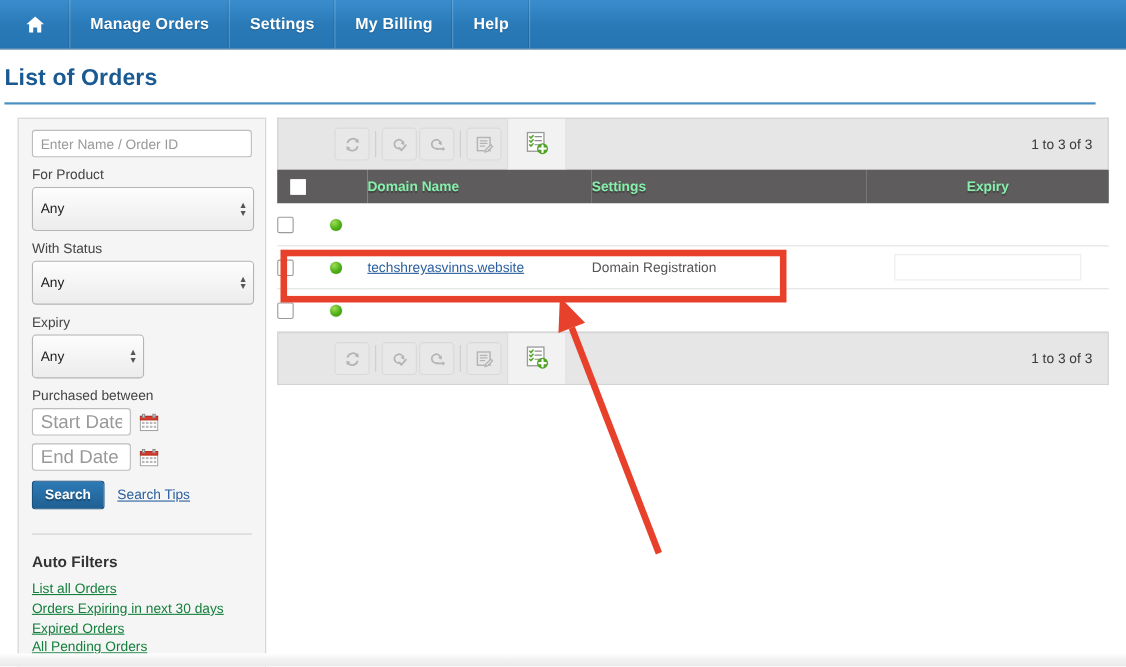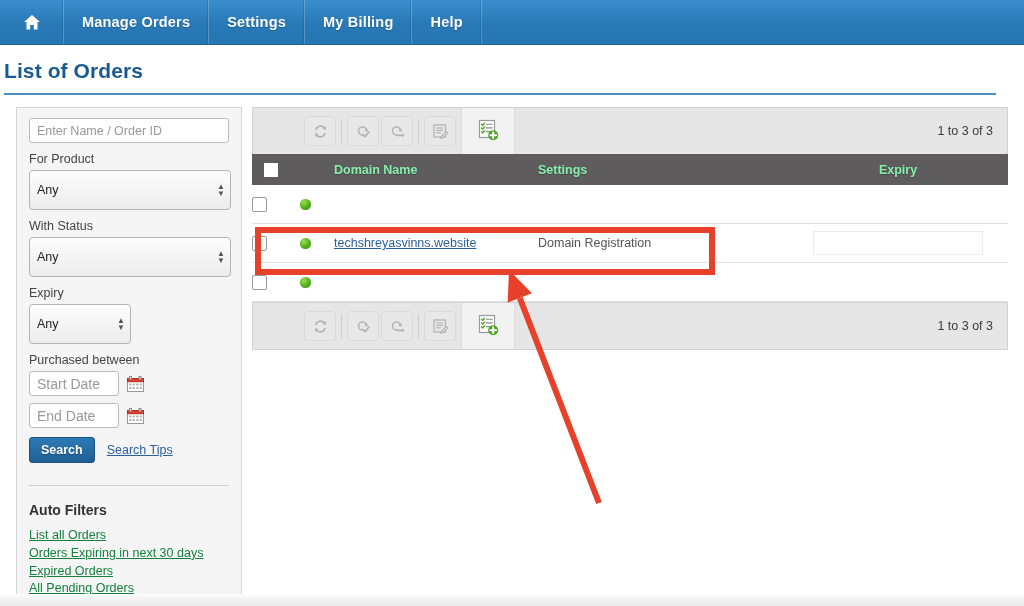--- a/index.html
+++ b/index.html
@@ -166,21 +166,21 @@
     margin-bottom: 7px;
   }
   .date-input {
     width: 90px;
     box-sizing: border-box;
     height: 25px;
     border: 1px solid #bdbdbd;
     border-radius: 3px;
     background: #fff;
     padding: 0 7px;
-    font-size: 14px;
+    font-size: 17px;
     font-family: "Liberation Sans", sans-serif;
     outline: none;
   }
   .date-input::placeholder { color: #999; }
 
   .cal-icon { display:block; cursor: pointer; }
 
   .search-row {
     display: flex;
     align-items: center;

